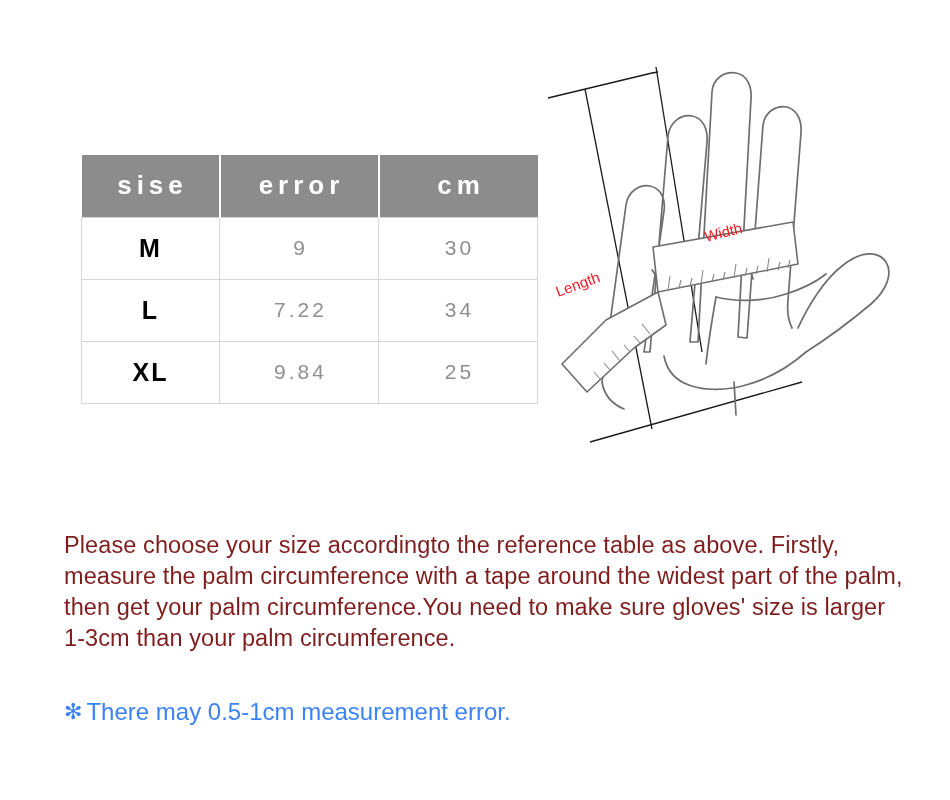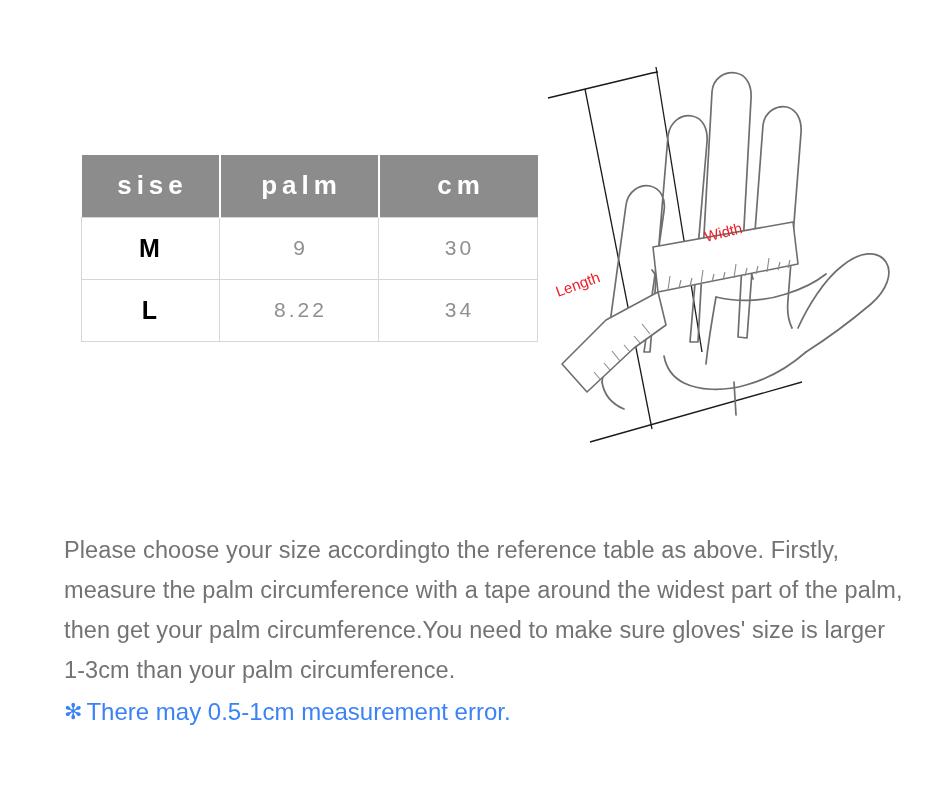--- a/index.html
+++ b/index.html
@@ -79,22 +79,22 @@
   }
   #hand-diagram svg { display: block; }
 
   
   #instructions {
     position: absolute;
     left: 64px;
     top: 506px;
     width: 840px;
     font-size: 23.5px;
-    line-height: 40px;
-    color: #737373;
+    line-height: 31px;
+    color: #7f1d1d;
     letter-spacing: 0.1px;
   }
 
   #error-note {
     position: absolute;
     left: 64px;
     top: 698px;
     font-size: 24px;
     color: #3b82f6;
     white-space: nowrap;
@@ -110,34 +110,39 @@
 
 <table id="size-table">
   <colgroup>
     <col class="c-size">
       <col class="c-inch">
       <col class="c-cm">
   </colgroup>
   <thead>
     <tr>
       <th>sise</th>
-      <th>palm</th>
+      <th>error</th>
       <th>cm</th>
     </tr>
   </thead>
   <tbody>
     <tr>
       <td class="cell-size">M</td>
       <td class="cell-num">9</td>
       <td class="cell-num">30</td>
     </tr>
     <tr>
       <td class="cell-size">L</td>
-      <td class="cell-num">8.22</td>
+      <td class="cell-num">7.22</td>
       <td class="cell-num">34</td>
+    </tr>
+    <tr>
+      <td class="cell-size">XL</td>
+      <td class="cell-num">9.84</td>
+      <td class="cell-num">25</td>
     </tr>
   </tbody>
 </table>
 
 <div id="hand-diagram">
   <svg width="400" height="400" viewBox="0 0 400 400" xmlns="http://www.w3.org/2000/svg">
 
     <g stroke="#1a1a1a" stroke-width="1.3" fill="none">
       <line x1="8" y1="46" x2="112" y2="21"></line>
       <line x1="112" y1="21" x2="118" y2="20"></line>

